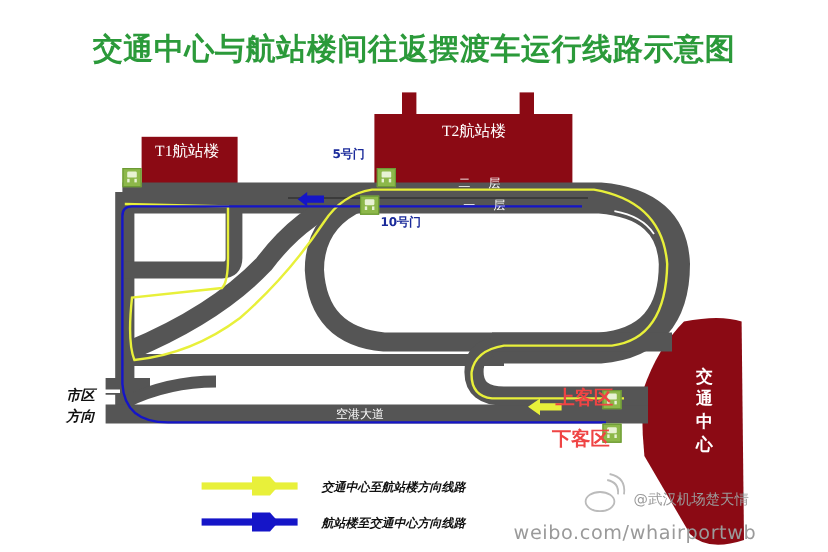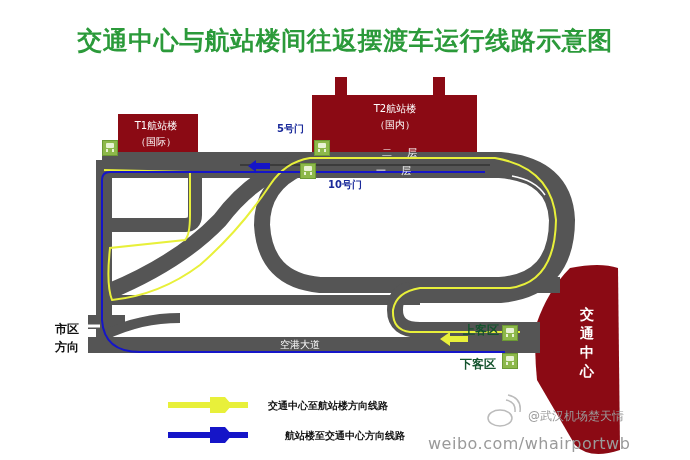--- a/index.html
+++ b/index.html
@@ -2,28 +2,28 @@
 <html><head>
   <meta charset="utf-8">
   <style>
     html, body { margin: 0; padding: 0; background: #ffffff; }
     body { width: 690px; height: 460px; position: relative; overflow: hidden;
            font-family: "DejaVu Sans", "Liberation Sans", sans-serif; }
     .title { position: absolute; left: 0; top: 24px; width: 690px; text-align: center;
              font-size: 25px; font-weight: bold; color: #2b9a3a; letter-spacing: 0.5px; }
     svg.map { position: absolute; left: 0; top: 0; }
     .lbl { position: absolute; white-space: nowrap; }
-    .bldg-text { color: #ffffff; font-size: 10px; text-align: center; line-height: 16px; }
+    .bldg-text { color: #ffffff; font-size: 13px; text-align: center; line-height: 16px; font-family: Liberation Serif, serif; }
     .gate { color: #1a2a9a; font-weight: bold; font-size: 10px; }
-    .zone { color: #14532d; font-weight: bold; font-size: 12px; }
+    .zone { color: #ef4444; font-weight: bold; font-size: 16px; }
     .floor { color: #ffffff; font-size: 10px; letter-spacing: 6px; }
     .road-name { color: #ffffff; font-size: 10px; margin-left: 26px; }
-    .city { color: #111; font-weight: bold; font-size: 12px; line-height: 18px; }
+    .city { color: #111; font-weight: bold; font-size: 12px; line-height: 18px; font-style: italic; }
     .hub-text { color: #ffffff; font-weight: bold; font-size: 14px; line-height: 19px; width: 16px; text-align: center; }
-    .legend-text { color: #111; font-weight: bold; font-size: 10px; }
+    .legend-text { color: #111; font-weight: bold; font-size: 10px; font-style: italic; }
     .wm1 { color: #9a9a9a; font-size: 12px; }
     .wm2 { color: #9a9a9a; font-size: 16px; letter-spacing: 0.5px; }
     .bus { position: absolute; width: 14px; height: 14px; background: #8db84a; border: 1px solid #6c9a34; }
     .bus::before { content: ""; position: absolute; left: 3px; top: 2px; width: 8px; height: 5px; background: #e8f2d4; border-radius: 1px; }
     .bus::after { content: ""; position: absolute; left: 3px; top: 8px; width: 8px; height: 3px;
                   border-left: 2px solid #e8f2d4; border-right: 2px solid #e8f2d4; box-sizing: border-box; }
   </style>
 </head>
 <body>
 
@@ -84,52 +84,50 @@
 
   <g fill="none" stroke="#bbbbbb" stroke-width="1.5">
     <ellipse cx="500" cy="418" rx="12" ry="8"></ellipse>
     <path d="M506 400 Q516 402 515 412"></path>
     <path d="M508 395 Q522 398 520 412"></path>
   </g>
 </svg>
 
 <div class="lbl bldg-text" style="left:118px; top:118px; width:76px;">
   <div>T1航站楼</div>
-  <div>（国际）</div>
 </div>
 <div class="lbl bldg-text" style="left:340px; top:101px; width:110px;">
   <div>T2航站楼</div>
-  <div>（国内）</div>
 </div>
 <div class="lbl floor" style="left:382px; top:146px;">二 层</div>
-<div class="lbl floor" style="left:376px; top:164px;">一 层</div>
+<div class="lbl floor" style="left:386px; top:164px;">一 层</div>
 
 <div class="lbl hub-text" style="left:579px; top:305px;">
   <div>交</div>
   <div>通</div>
   <div>中</div>
   <div>心</div>
 </div>
 
 <div class="bus" style="left:102px; top:140px;"></div>
 <div class="bus" style="left:314px; top:140px;"></div>
 <div class="bus" style="left:300px; top:163px;"></div>
 <div class="bus" style="left:502px; top:325px;"></div>
 <div class="bus" style="left:502px; top:353px;"></div>
 
 <div class="lbl gate" style="left:277px; top:122px;">5号门</div>
-<div class="lbl gate" style="left:328px; top:178px;">10号门</div>
+<div class="lbl gate" style="left:317px; top:178px;">10号门</div>
 
 <div class="lbl zone" style="left:463px; top:322px;">上客区</div>
 <div class="lbl zone" style="left:460px; top:356px;">下客区</div>
 
 <div class="lbl road-name" style="left:254px; top:338px;">空港大道</div>
 
 <div class="lbl city" style="left:55px; top:320px;">
   <div>市区</div>
   <div>方向</div>
 </div>
 
 <div class="lbl legend-text" style="left:268px; top:399px;">交通中心至航站楼方向线路</div>
-<div class="lbl legend-text" style="left:285px; top:429px;">航站楼至交通中心方向线路</div>
+<div class="lbl legend-text" style="left:268px; top:429px;">航站楼至交通中心方向线路</div>
 
 <div class="lbl wm1" style="left:528px; top:408px;">@武汉机场楚天情</div>
 <div class="lbl wm2" style="left:428px; top:434px;">weibo.com/whairportwb</div>
 
 </body></html>

